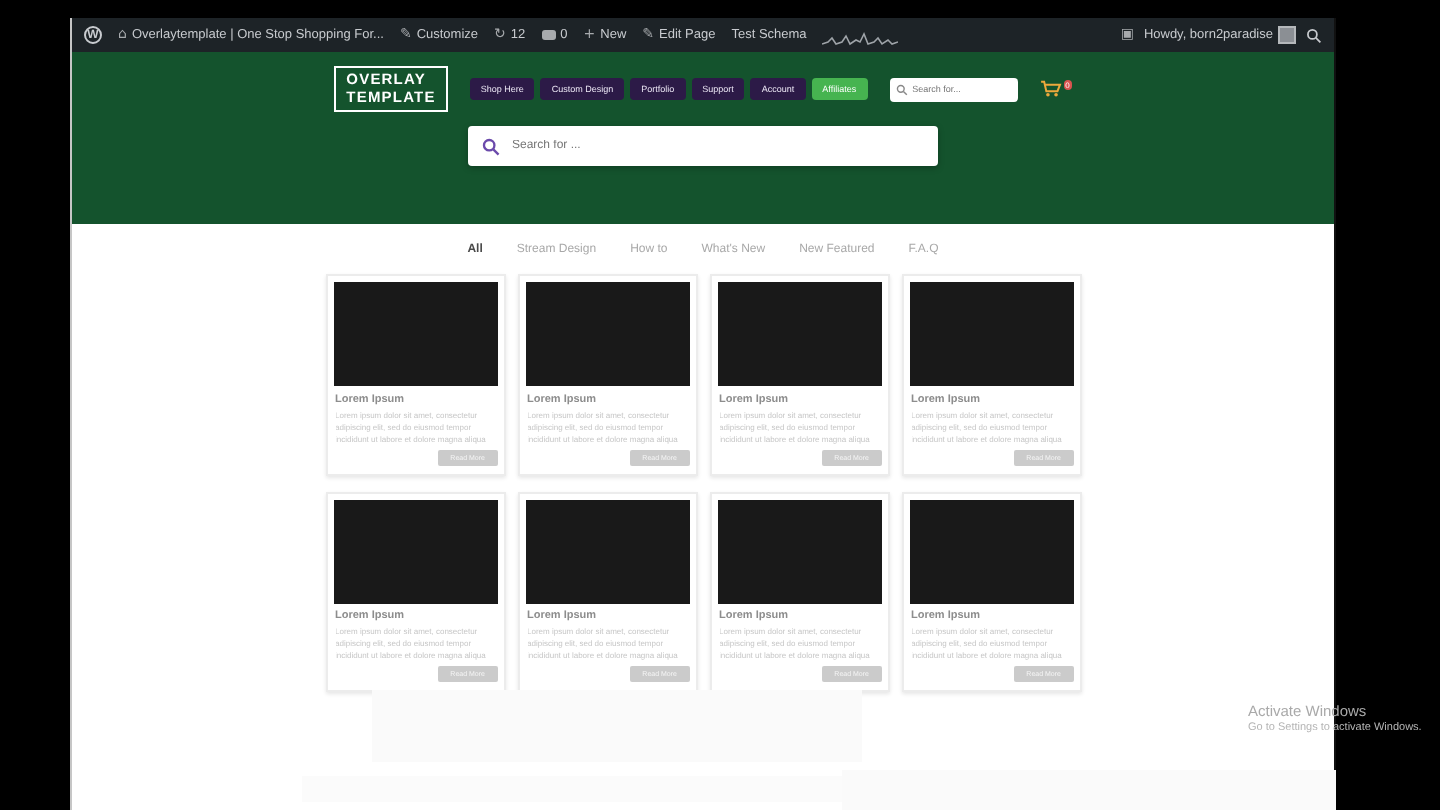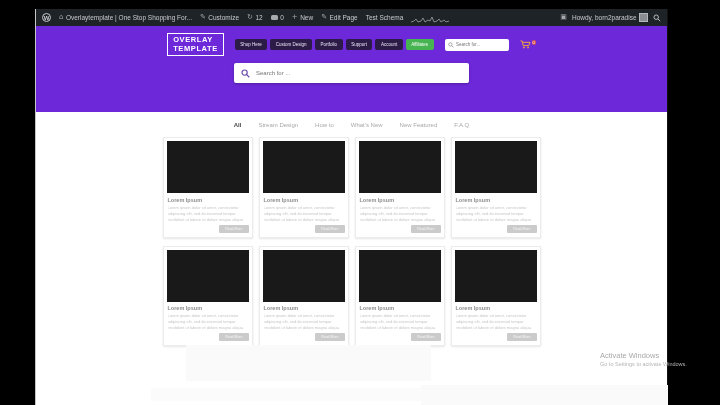--- a/index.html
+++ b/index.html
@@ -15,21 +15,21 @@
   .ab-item { display:flex; align-items:center; gap:2.5px; cursor:default; }
   .ab-ico { font-family:"DejaVu Sans", sans-serif; font-size:7px; color:#a7aaad; line-height:1; }
   .wp-circle { width:9px; height:9px; border:1px solid #c8cbcf; border-radius:50%;
                display:flex; align-items:center; justify-content:center; font-size:6px; font-weight:bold; color:#c8cbcf; }
   .bubble { width:7px; height:5px; background:#a7aaad; border-radius:1.5px; display:inline-block; }
   .ab-right { margin-left:auto; display:flex; align-items:center; gap:5px; }
   .avatar { width:9px; height:9px; background:#8b8f94; border:1px solid #b5b8bb; display:inline-block; }
   .sparkline { display:flex; align-items:flex-end; }
 
   
-  .site-header { height:86px; background:#6d28d9; }
+  .site-header { height:86px; background:#14532d; }
   .header-row { display:flex; align-items:center; justify-content:center; gap:11px; padding-top:7px; }
   .logo { border:1.5px solid #ffffff; color:#ffffff; font-weight:bold; font-size:7.5px;
           line-height:1.15; padding:2px 5px; letter-spacing:0.6px; cursor:pointer; }
   .mainnav { display:flex; gap:3px; }
   .mainnav .pill { background:#2c1a47; color:#ece7f5; font-size:4.5px; padding:3px 5.5px;
                    border-radius:2px; cursor:pointer; }
   .mainnav .pill.highlight { background:#46b450; color:#fff; }
   .mini-search { background:#fff; border-radius:2px; width:64px; height:12px;
                  display:flex; align-items:center; padding:0 3px; gap:2.5px; }
   .mini-search input { border:0; outline:0; width:100%; font-size:4.5px; color:#777; background:transparent; }
@@ -58,21 +58,21 @@
   .card-btn { display:block; margin:2px 0 1px auto; background:#cbcbcb; color:#f6f6f6;
               font-size:3.5px; padding:2px 6px; border:0; border-radius:1px; cursor:pointer;
               font-family:"Liberation Sans", sans-serif; }
 
   
   .ghost-a { position:absolute; left:150px; top:336px; width:245px; height:36px; background:#fafafa; }
   .ghost-b { position:absolute; left:115px; top:379px; width:355px; height:13px; background:#fbfbfb; }
   .ghost-c { position:absolute; left:385px; top:376px; width:247px; height:20px; background:#fafafa; }
 
   
-  .watermark { position:absolute; left:600px; top:351px; color:#a9a9a9; line-height:1.35; pointer-events:none; }
+  .watermark { position:absolute; left:624px; top:351px; color:#a9a9a9; line-height:1.35; pointer-events:none; }
   .watermark .wm1 { font-size:7.5px; }
   .watermark .wm2 { font-size:5.5px; color:#b5b5b5; }
 
   svg { display:block; }
 </style>
 </head>
 <body>
 
 <div class="screen">
   <div class="browser">

